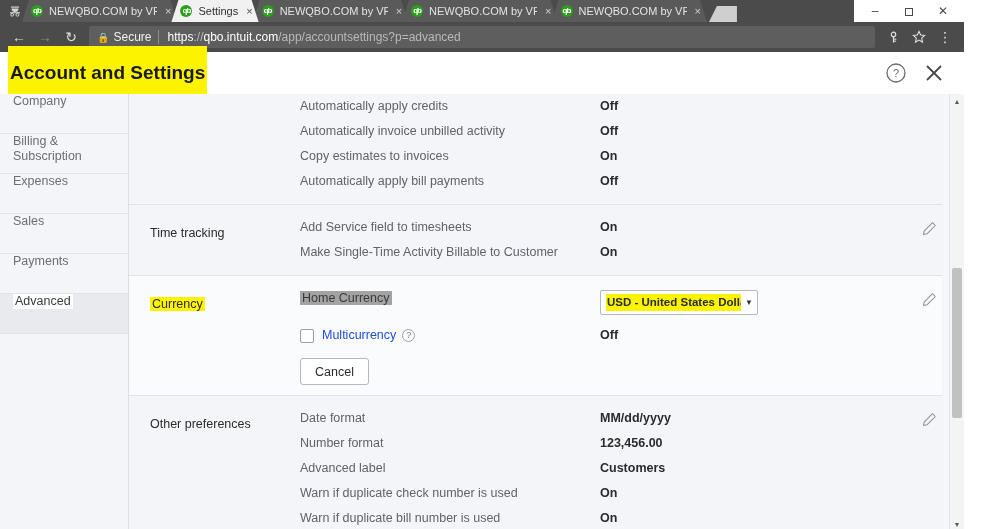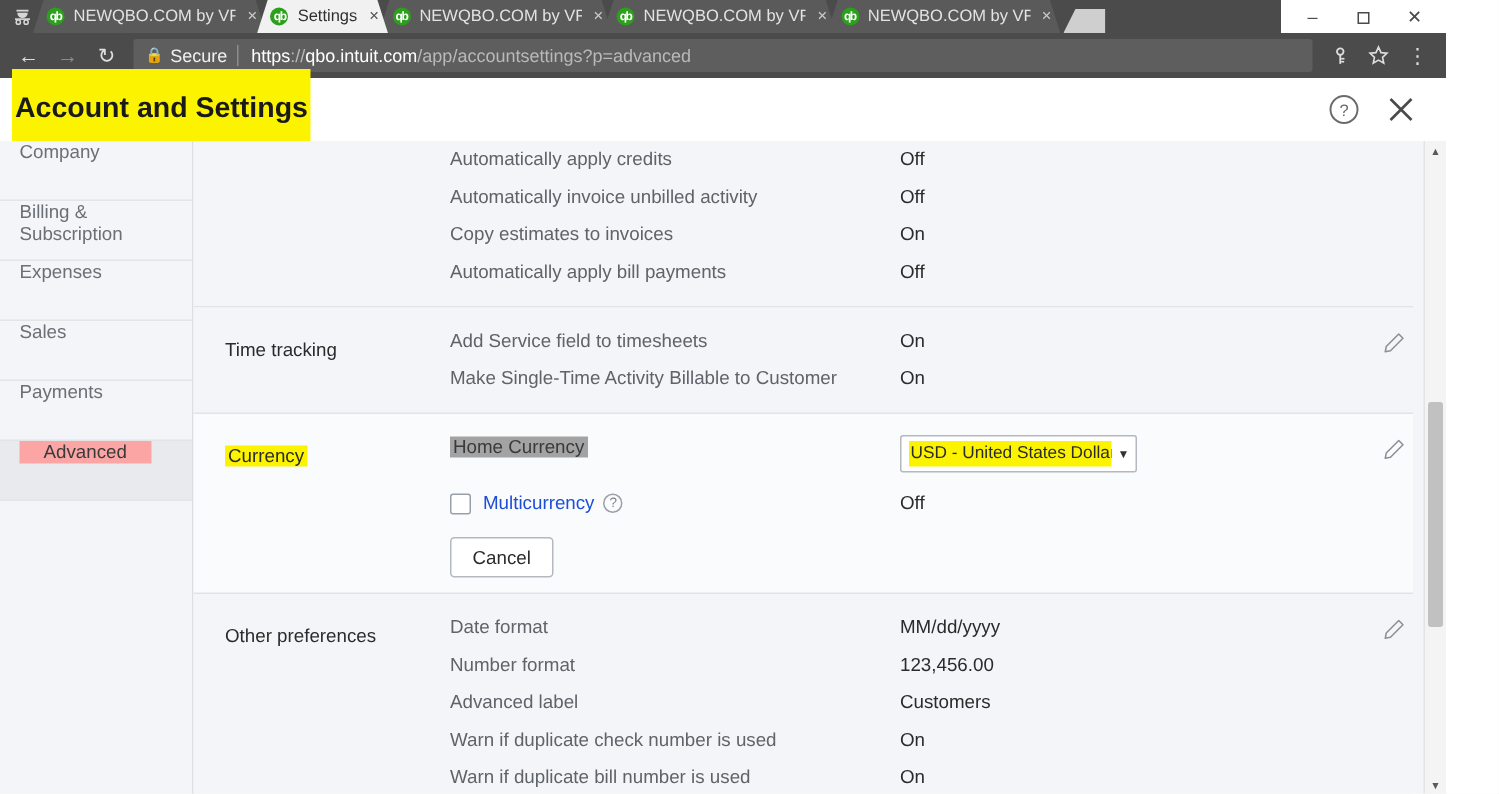--- a/index.html
+++ b/index.html
@@ -177,21 +177,21 @@
     display: flex;
     align-items: flex-start;
     padding-left: 13px;
     font-size: 12.5px;
     color: #6b6f76;
     border-bottom: 1px solid #e2e4e8;
     background: transparent;
   }
   .side-item.selected { background: #e9eaee; }
   .side-item .side-label { display: inline-block; line-height: 15px; }
-  .side-item.selected .side-label { background: #fca5a5; color: #3a3a3a; padding: 0 16px; }
+  .side-item.selected .side-label { background: #ffffff; color: #3a3a3a; padding: 0 2px; }
 
   .content {
     flex: 1 1 auto;
     position: relative;
     overflow: hidden;
     background: #f4f5f8;
   }
   .content-inner {
     padding-right: 22px;
   }
@@ -227,21 +227,21 @@
     flex: 0 0 300px;
     font-size: 12.5px;
     color: #5f636a;
     line-height: 17px;
   }
   .row-label .hl { background: #a3a3a3; padding: 0 2px; color:#3a3a3a;}
   .row-value {
     flex: 1 1 auto;
     font-size: 12.5px;
     color: #2b2b2b;
-    font-weight: normal;
+    font-weight: bold;
     line-height: 17px;
   }
   .pencil {
     width: 26px;
     flex: 0 0 26px;
     color: #8c9097;
     text-align: center;
     padding-top: 6px;
   }
   .pencil svg { display: block; margin: 0 auto; }

